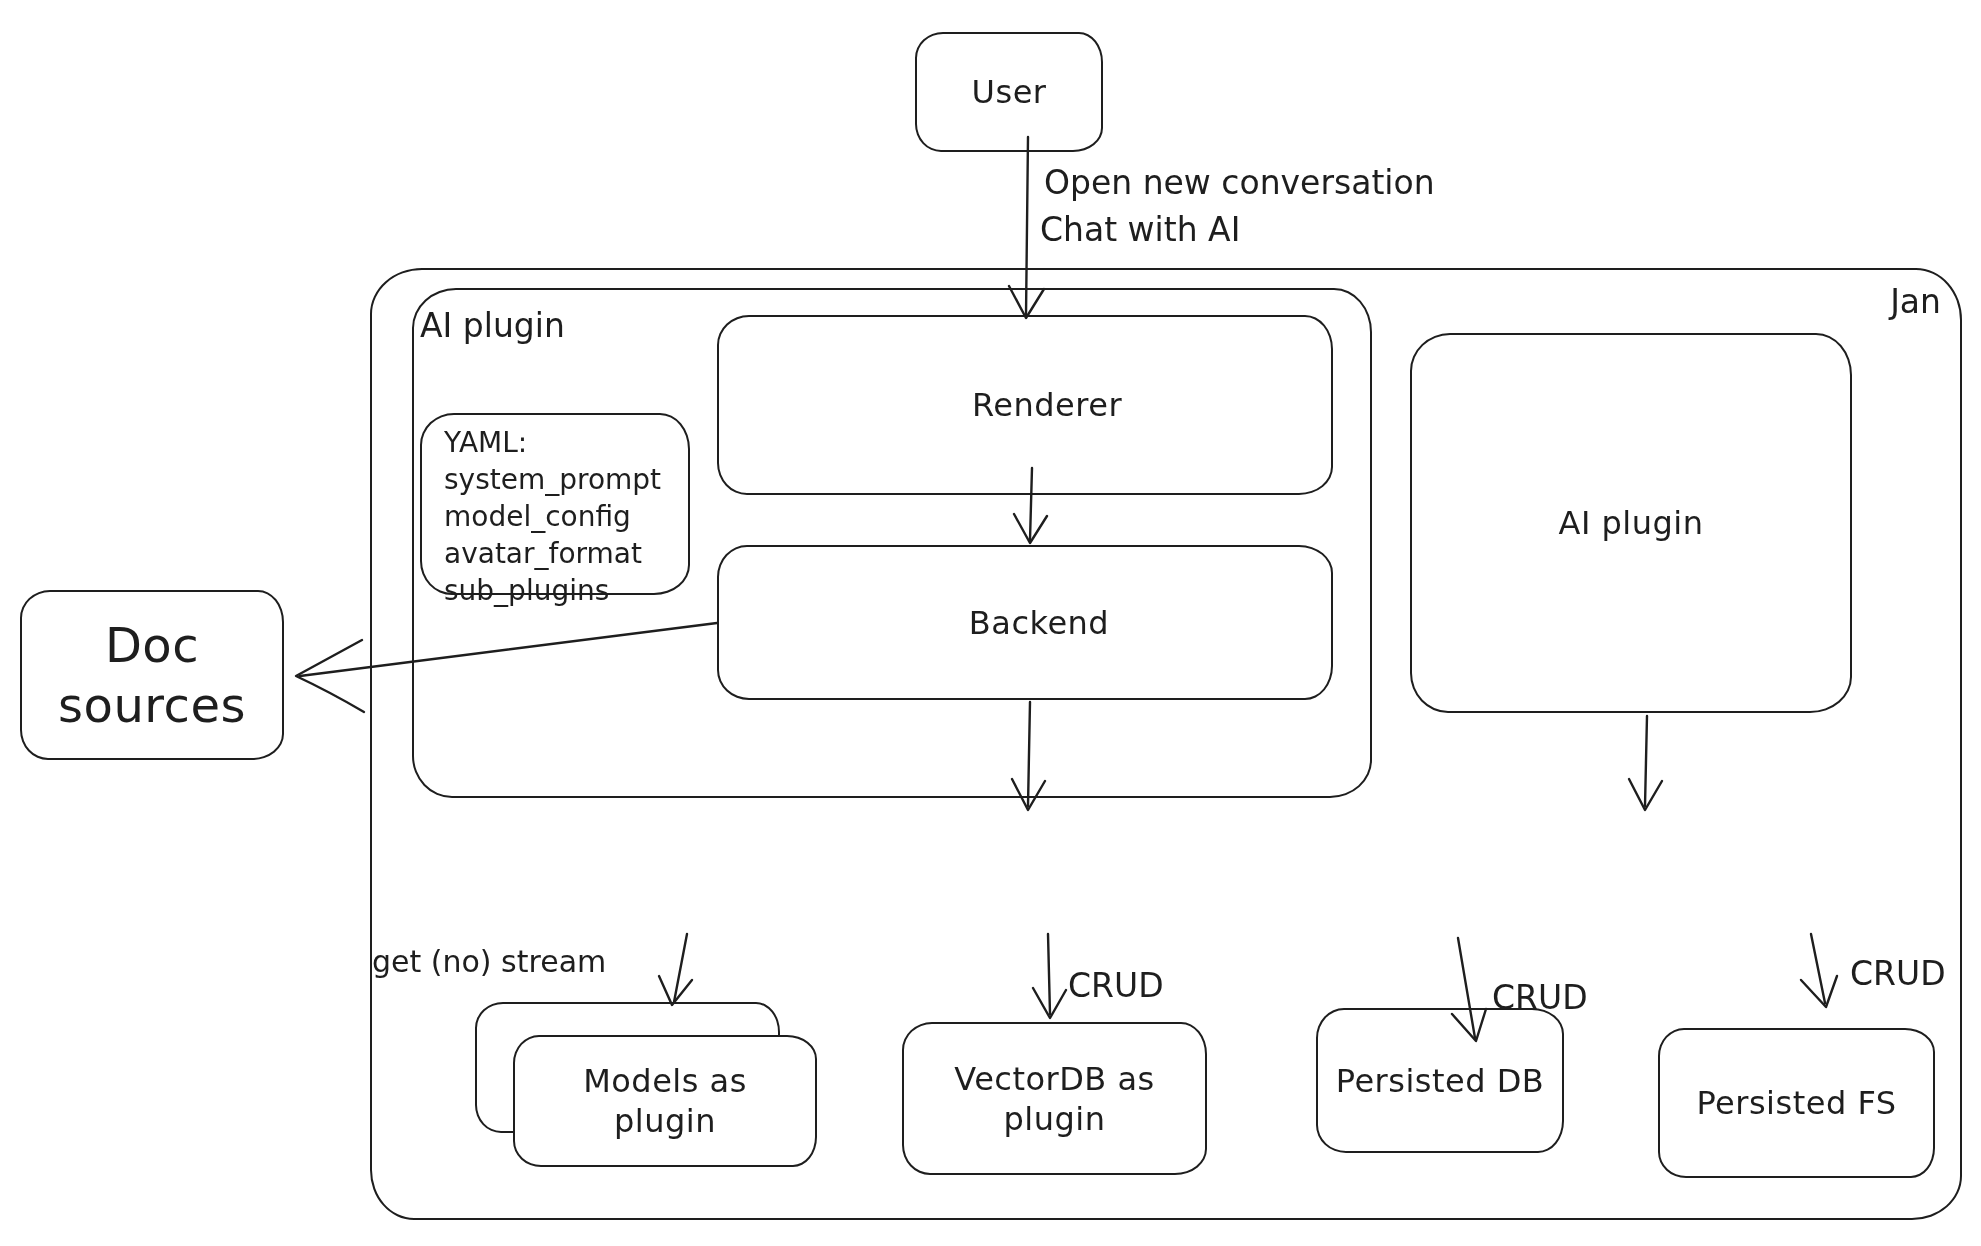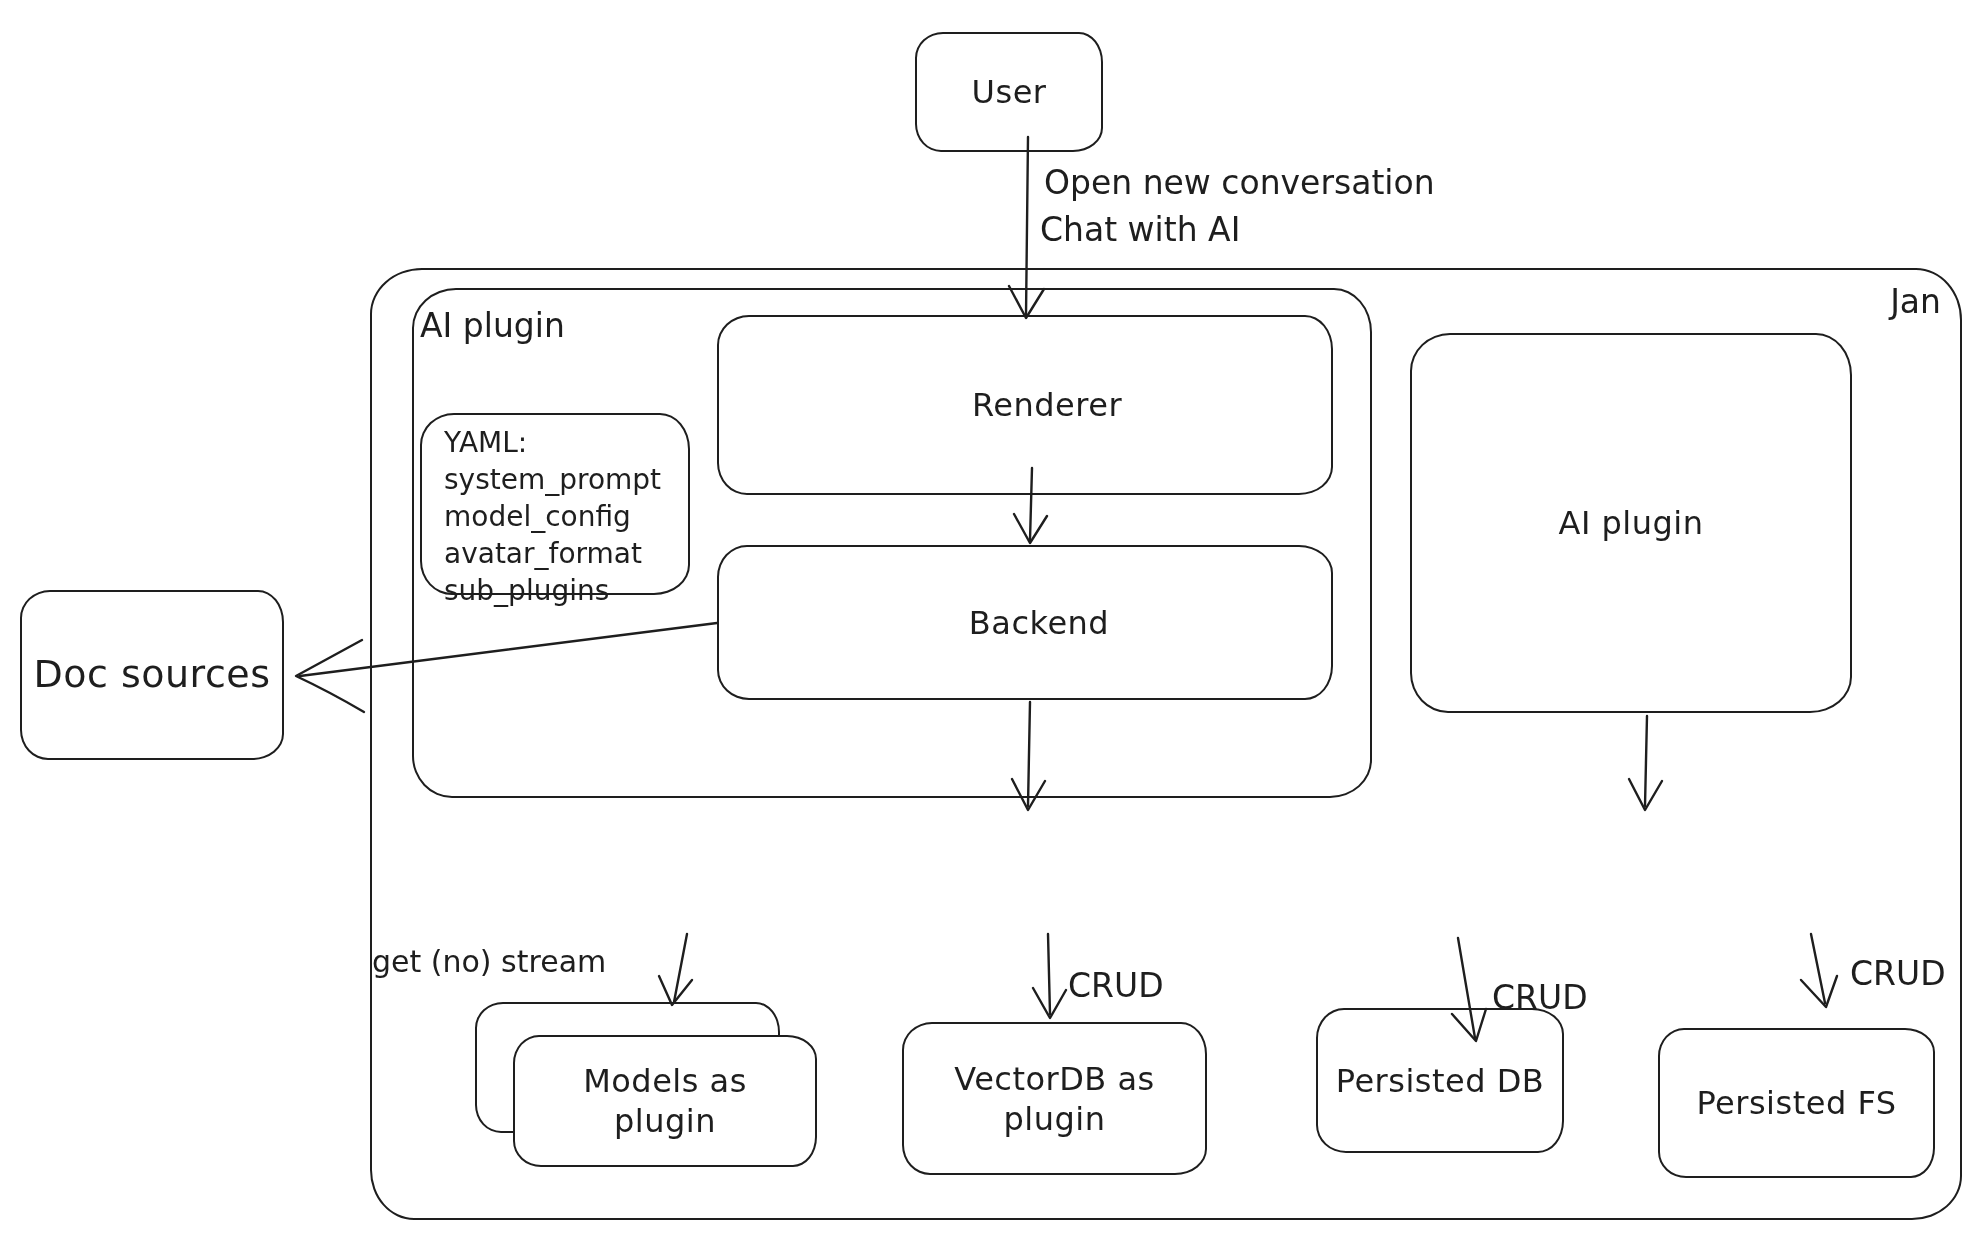--- a/index.html
+++ b/index.html
@@ -97,21 +97,21 @@
   </div>
 
   <div class="node" style="left:717px; top:545px; width:616px; height:155px; border-radius:30px 34px 28px 32px / 32px 28px 34px 30px;padding-left:28px;">
     <span>Backend</span>
   </div>
 
   <div class="node" style="left:1410px; top:333px; width:442px; height:380px; border-radius:40px 36px 42px 38px / 38px 42px 36px 40px;">
     <span>AI plugin</span>
   </div>
 
-  <div class="node" style="left:20px; top:590px; width:264px; height:170px; border-radius:30px 26px 32px 28px / 28px 32px 26px 30px; font-size:38px;">
+  <div class="node" style="left:20px; top:590px; width:264px; height:170px; border-radius:30px 26px 32px 28px / 28px 32px 26px 30px; font-size:48px;">
     <span>Doc sources</span>
   </div>
 
 
   <div class="node container-node" style="left:475px; top:1002px; width:305px; height:131px; border-radius:28px 24px 30px 26px / 26px 30px 24px 28px;"></div>
   <div class="node" style="left:513px; top:1035px; width:304px; height:132px; border-radius:26px 30px 24px 28px / 28px 24px 30px 26px; padding:0 26px;">
     <span>Models as plugin</span>
   </div>
 
   <div class="node" style="left:902px; top:1022px; width:305px; height:153px; border-radius:30px 26px 32px 28px / 28px 32px 26px 30px; padding:0 12px;">

